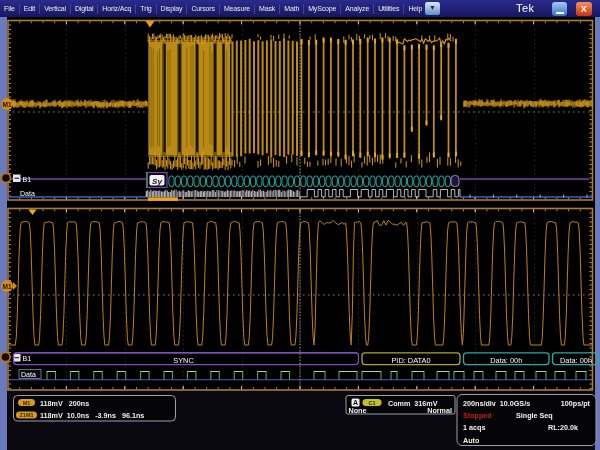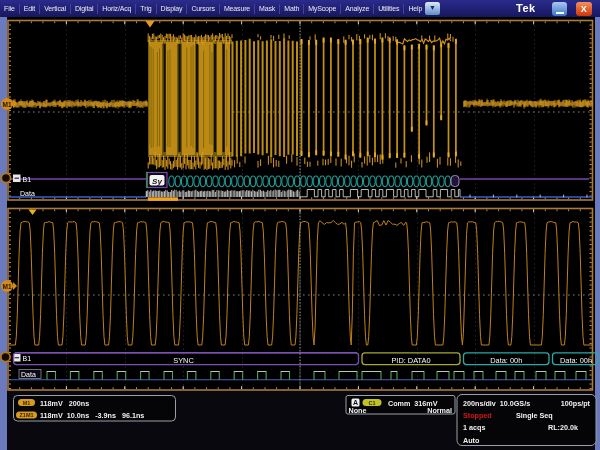--- a/index.html
+++ b/index.html
@@ -5,21 +5,21 @@
   font-family:"Liberation Sans", sans-serif;}
 #menubar {position:absolute; top:0; left:0; width:600px; height:17px;
   background:linear-gradient(#2b2b8c,#17175e); display:flex; align-items:center;
   z-index:5;}
 .mi {color:#ececf2; font-size:7px; padding:0 4px; white-space:nowrap; letter-spacing:-0.15px;}
 .sep {width:1px; height:10px; background:#42429a;}
 #dropbtn {z-index:6; position:absolute; left:425px; top:2px; width:15px; height:12.5px;
   background:linear-gradient(#dce9f8,#5e8cc8); border-radius:2.5px; color:#15256e;
   font-size:7px; line-height:12.5px; text-align:center;}
 #teklogo {z-index:6; position:absolute; left:516px; top:1.5px; color:#ffffff; font-size:11px;
-  font-weight:bold; letter-spacing:0.5px;}
+  font-weight:normal; letter-spacing:0.5px;}
 #minbtn {z-index:6; position:absolute; left:551.5px; top:2px; width:15.5px; height:14px;
   background:linear-gradient(#a8c8f0,#3a72c8); border-radius:3px;}
 #minbtn:after {content:""; position:absolute; left:4px; bottom:2.5px; width:8px;
   height:2px; background:#fff;}
 #closebtn {z-index:6; position:absolute; left:576px; top:2px; width:15.5px; height:14px;
   background:linear-gradient(#f4915c,#cc3408); border-radius:3px; color:#fff;
   font-size:9px; font-weight:bold; line-height:14px; text-align:center;}
 </style></head>
 <body>
 <div id="menubar">

